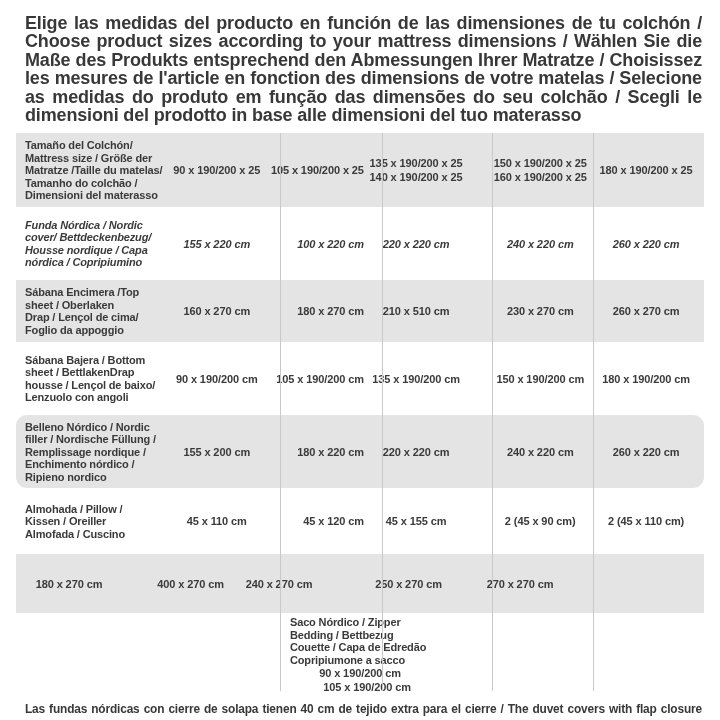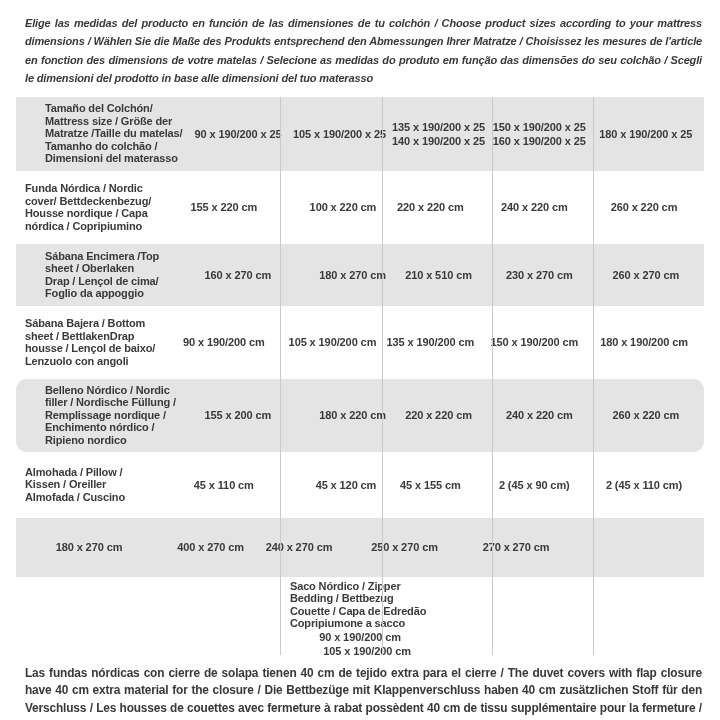--- a/index.html
+++ b/index.html
@@ -13,41 +13,40 @@
   }
   .page {
     position: relative;
     width: 720px;
     height: 720px;
     overflow: hidden;
     color: #3a3a3a;
   }
   .intro {
     margin: 14px 18px 0 25px;
-    font-size: 11px;
+    font-size: 18px;
     line-height: 18.4px;
     font-weight: bold;
     color: #383838;
     text-align: justify;
     letter-spacing: -0.15px;
     white-space: pre-line;
-    font-style: italic;
   }
   .size-table {
     position: relative;
     margin: 9px 0 0 16px;
     width: 688px;
   }
   .t-row {
     display: flex;
     align-items: center;
     margin-bottom: 3px;
     background: #ffffff;
   }
-  .t-row.alt { background: #e4e4e4; padding-left: 20px; }
+  .t-row.alt { background: #e4e4e4; }
   .label-cell {
     width: 158px;
     box-sizing: border-box;
     padding-left: 9px;
     font-size: 11px;
     line-height: 12.5px;
     font-weight: bold;
     letter-spacing: -0.15px;
     white-space: pre-line;
     color: #3a3a3a;
@@ -58,24 +57,24 @@
     font-size: 11px;
     line-height: 14px;
     font-weight: bold;
     letter-spacing: -0.1px;
     white-space: pre-line;
     color: #3a3a3a;
   }
   .c1 { width: 106px; }
   .c2 { width: 102px; text-align: right; }
   .c3 { width: 110px; }
-  .c4 { width: 101px; }
+  .c4 { width: 101px; margin-left: 24px; }
   .c5 { width: 122px; }
   .r0 { min-height: 74px; }
-  .r1 { min-height: 67px; }
+  .r1 { min-height: 67px; font-style: italic; }
   .r2 { min-height: 62px; }
   .r3 { min-height: 67px; }
   .r4 { min-height: 73px; border-radius: 11px; }
   .r5 { min-height: 60px; }
   .r6 { min-height: 59px; }
   .r7 { min-height: 63px; flex-direction: column; }
   .v-divider {
     position: absolute;
     top: 0;
     bottom: 3px;

